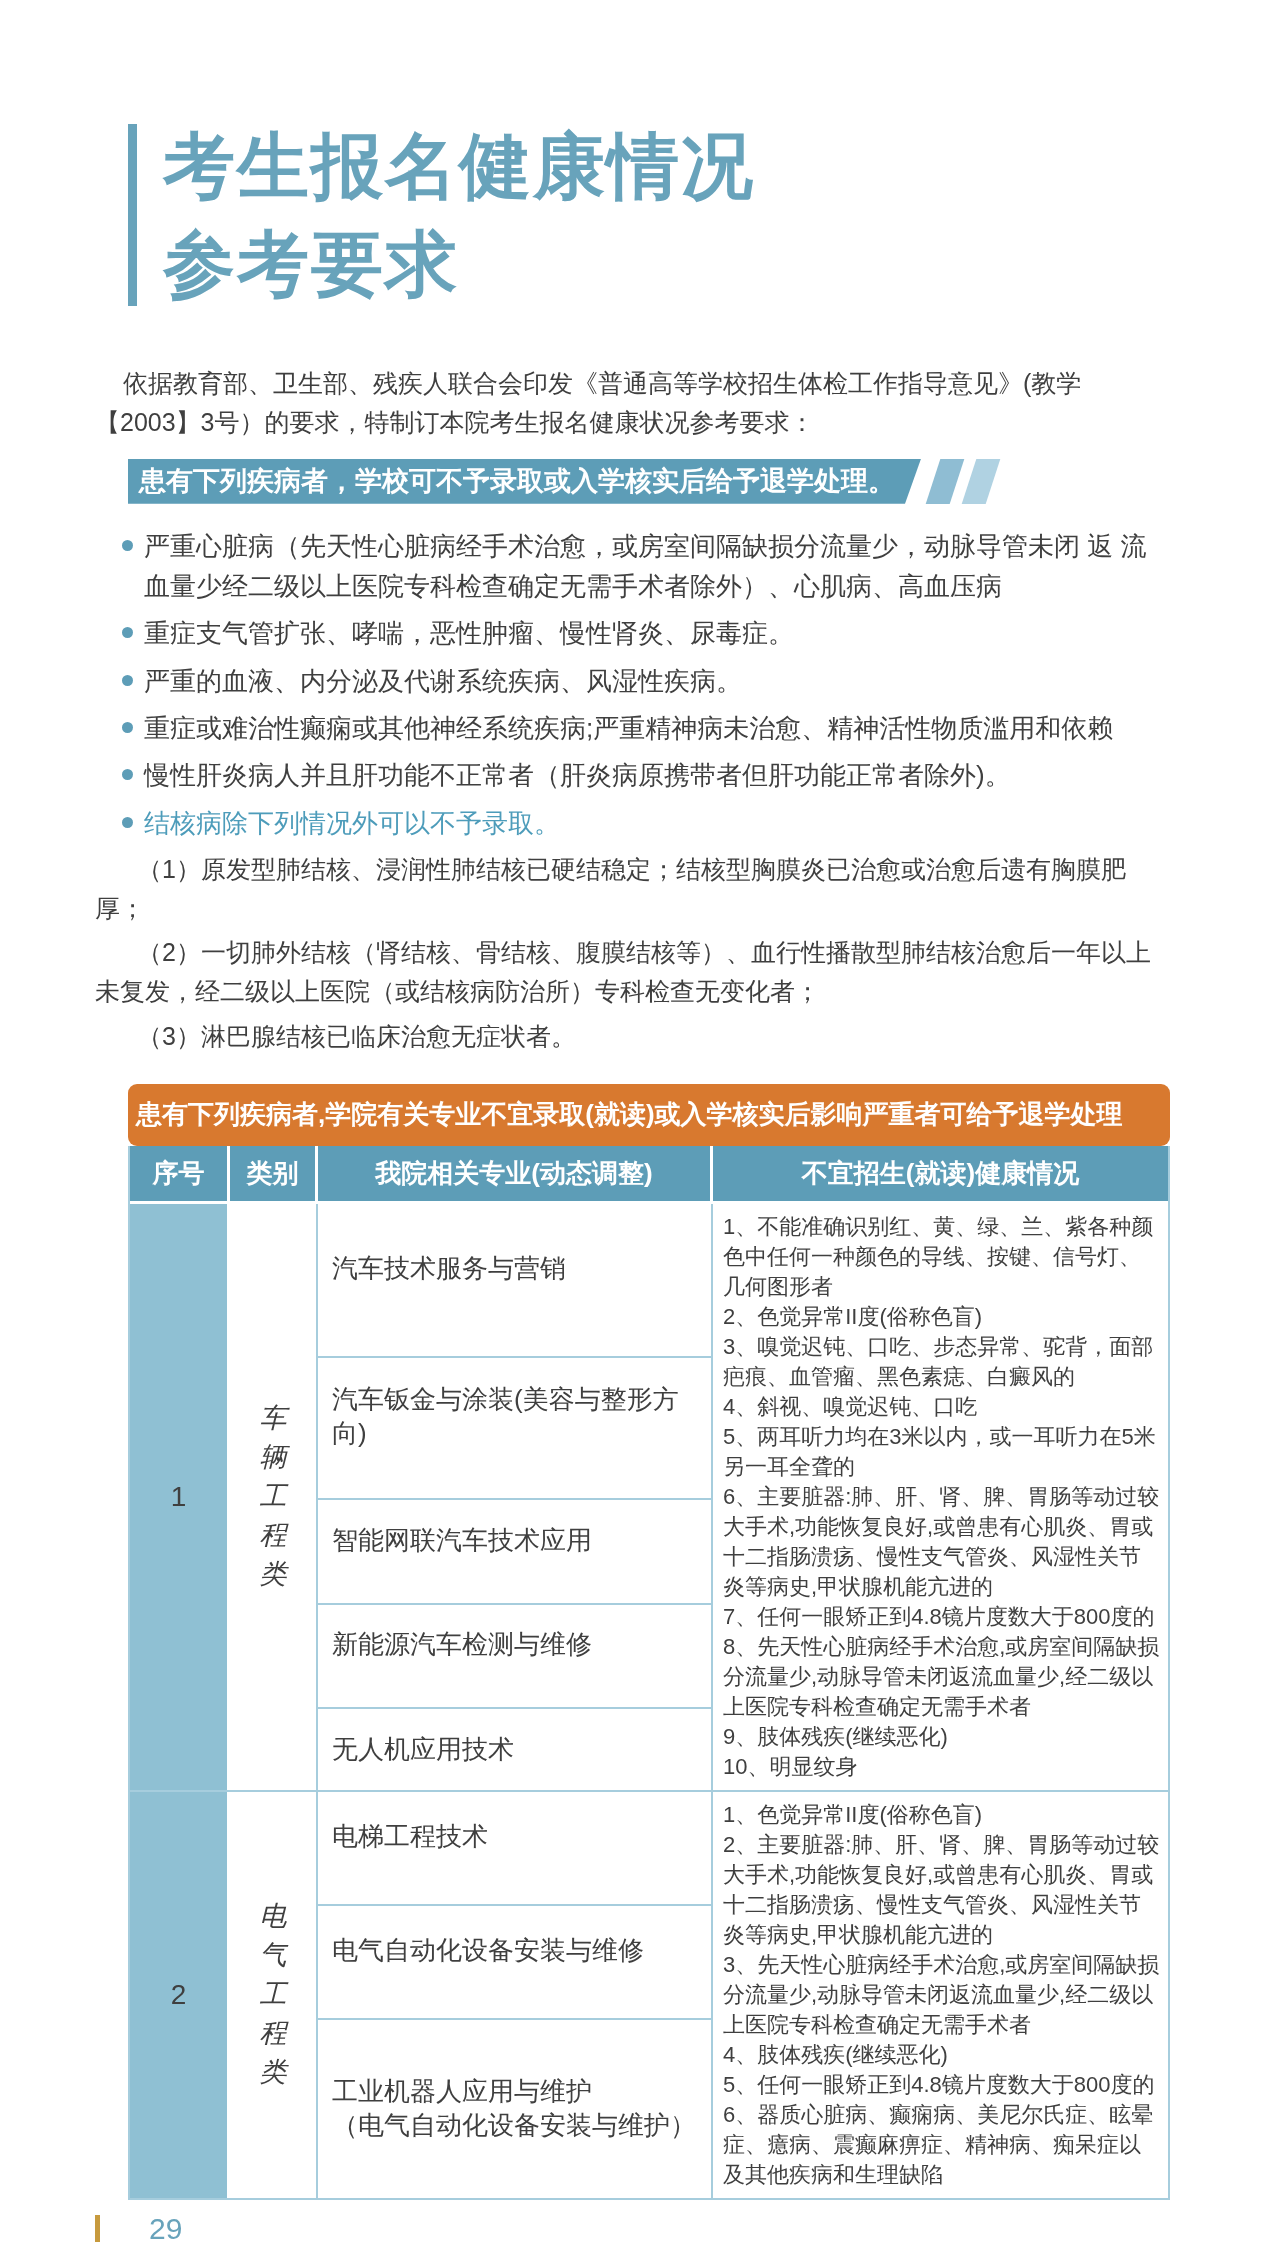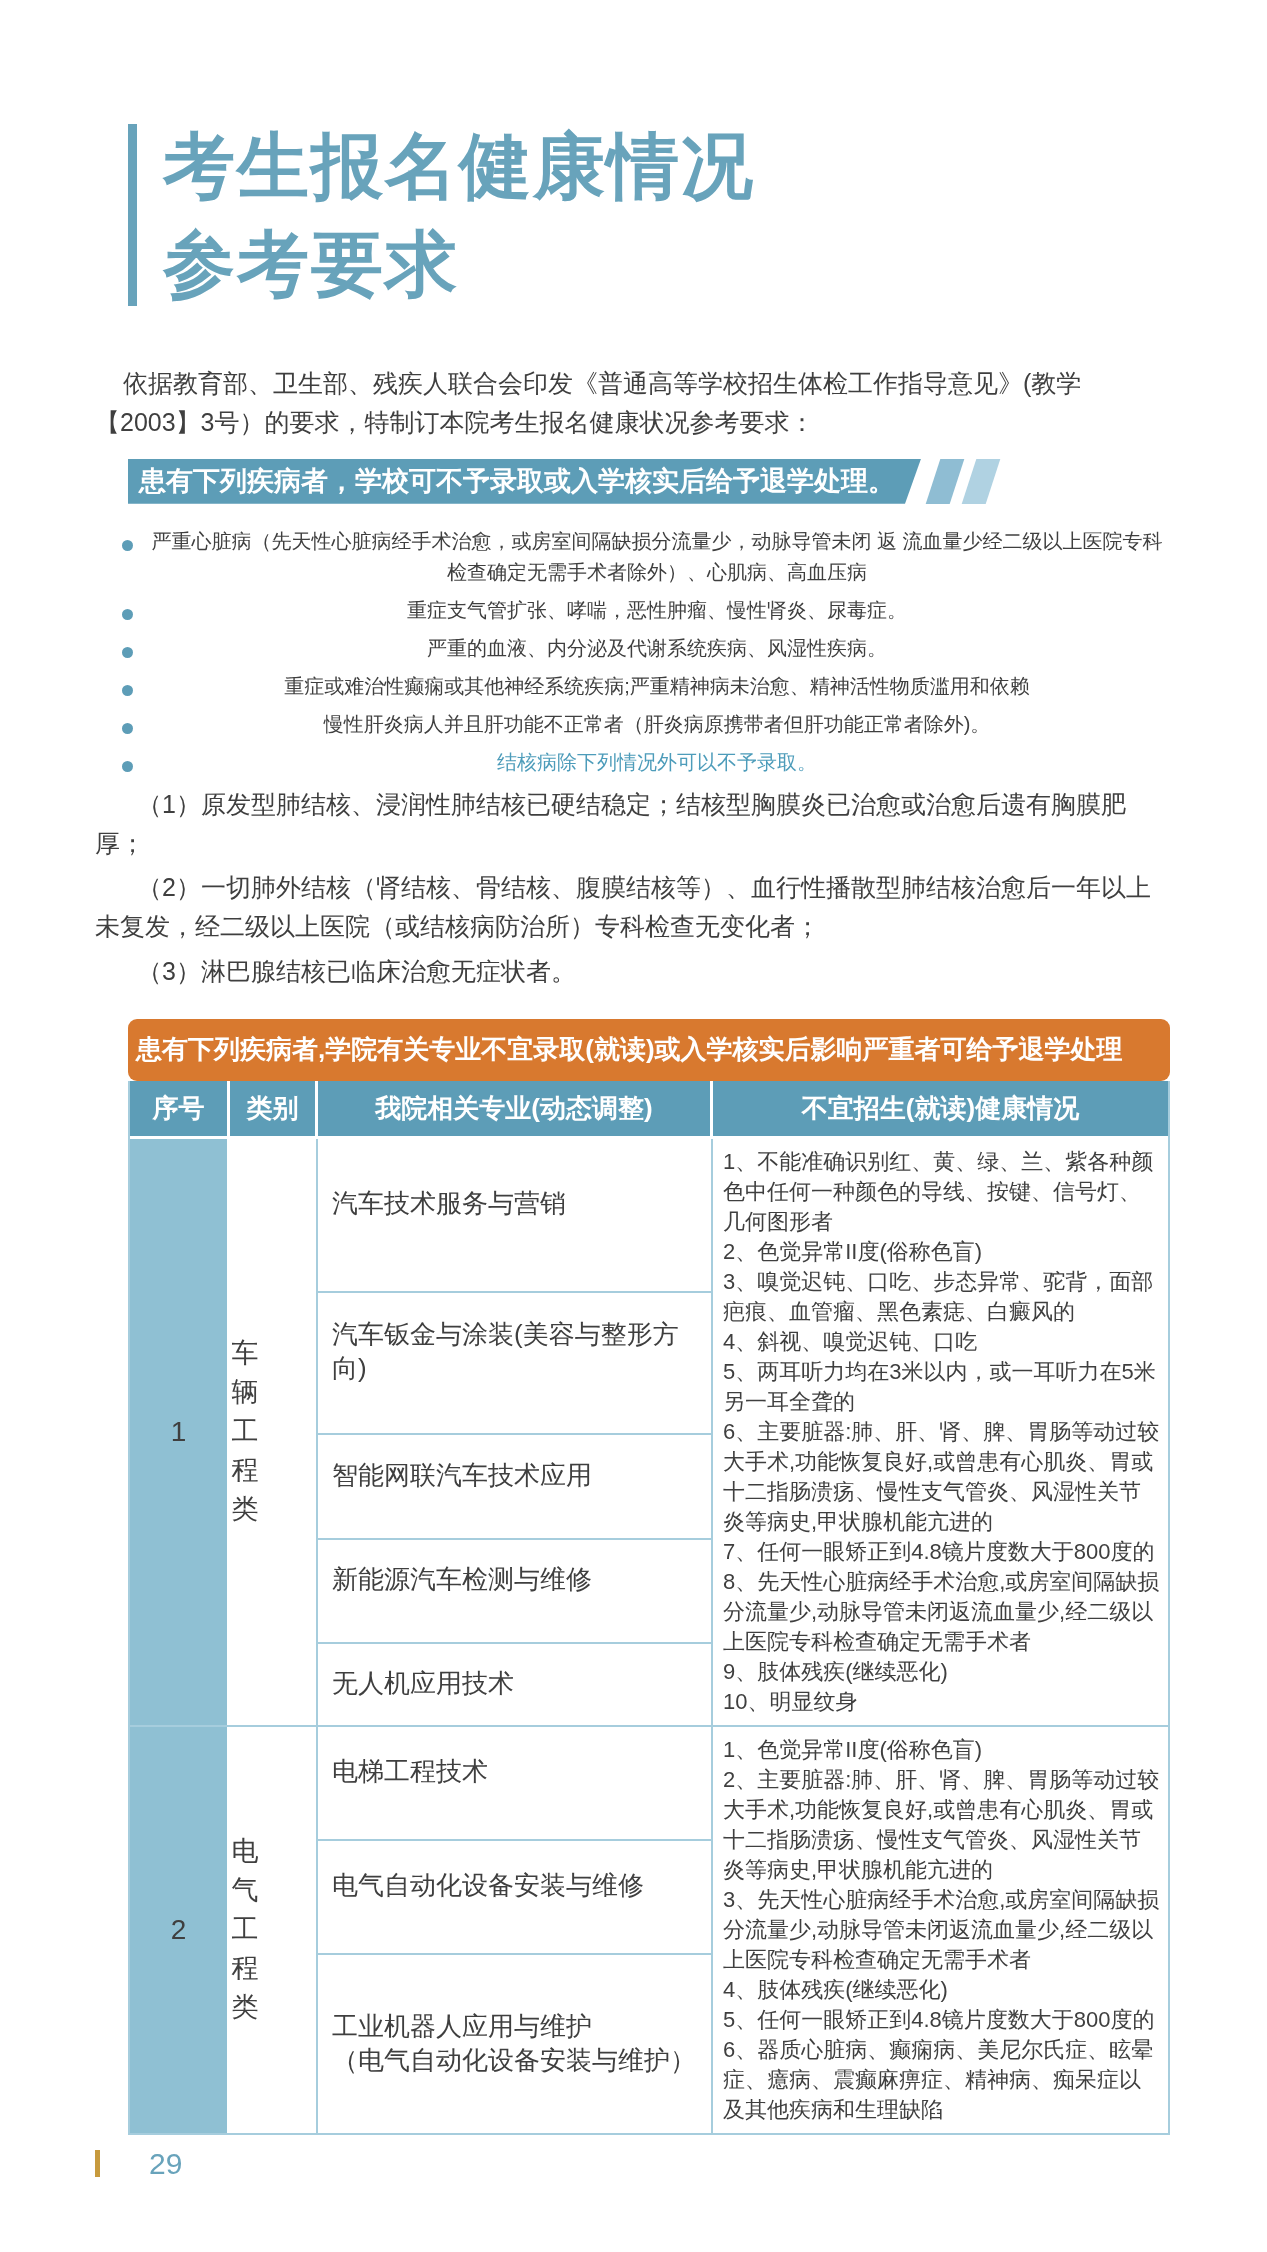--- a/index.html
+++ b/index.html
@@ -35,21 +35,21 @@
     display:flex;align-items:center;padding:0 26px 0 11px;white-space:nowrap;
     clip-path:polygon(0 0,100% 0,calc(100% - 16px) 100%,0 100%);
   }
   .slash{width:24px;margin-left:12px;transform:skewX(-18deg);}
   .slash1{background:#8fbdd3;}
   .slash2{background:#b0d2e2;}
 
   
   .disease-list{list-style:none;margin-left:-6px;}
   .disease-list li{
-    position:relative;padding-left:22px;font-size:20px;line-height:1.55;margin-bottom:7px;text-align:center;
+    position:relative;padding-left:22px;font-size:26px;line-height:1.55;margin-bottom:7px;
   }
   .disease-list li::before{
     content:"";position:absolute;left:0;top:14px;width:11px;height:11px;border-radius:50%;
     background:var(--teal);
   }
   .disease-list li.teal-item{color:var(--blue-text);}
   .sub-item{font-size:25px;line-height:1.55;margin-left:-33px;text-indent:42px;margin-bottom:6px;}
 
   
   .banner-orange{
@@ -67,21 +67,21 @@
     height:58px;display:flex;align-items:center;justify-content:center;
     border-bottom:3px solid #ffffff;
   }
   .thead .th:not(:last-child){border-right:3px solid #ffffff;}
   .trow + .trow{border-top:2px solid var(--teal-border);}
   .cell-no{
     background:var(--teal-light);display:flex;align-items:center;justify-content:center;
     font-size:28px;border-right:3px solid #ffffff;
   }
   .cell-cat{
-    display:flex;align-items:center;justify-content:flex-start;border-right:2px solid var(--teal-border);
+    display:flex;align-items:center;justify-content:center;border-right:2px solid var(--teal-border);font-style:italic;
   }
   .vtext{
     display:inline-block;width:30px;font-size:27px;line-height:1.45;word-break:break-all;text-align:center;
   }
   .cell-majors{display:flex;flex-direction:column;border-right:2px solid var(--teal-border);gap:22px;}
   .major-cell{
     display:flex;align-items:center;padding:8px 6px 8px 14px;font-size:26px;line-height:1.3;
     white-space:pre-line;
   }
   .major-cell + .major-cell{border-top:2px solid var(--teal-border);}

